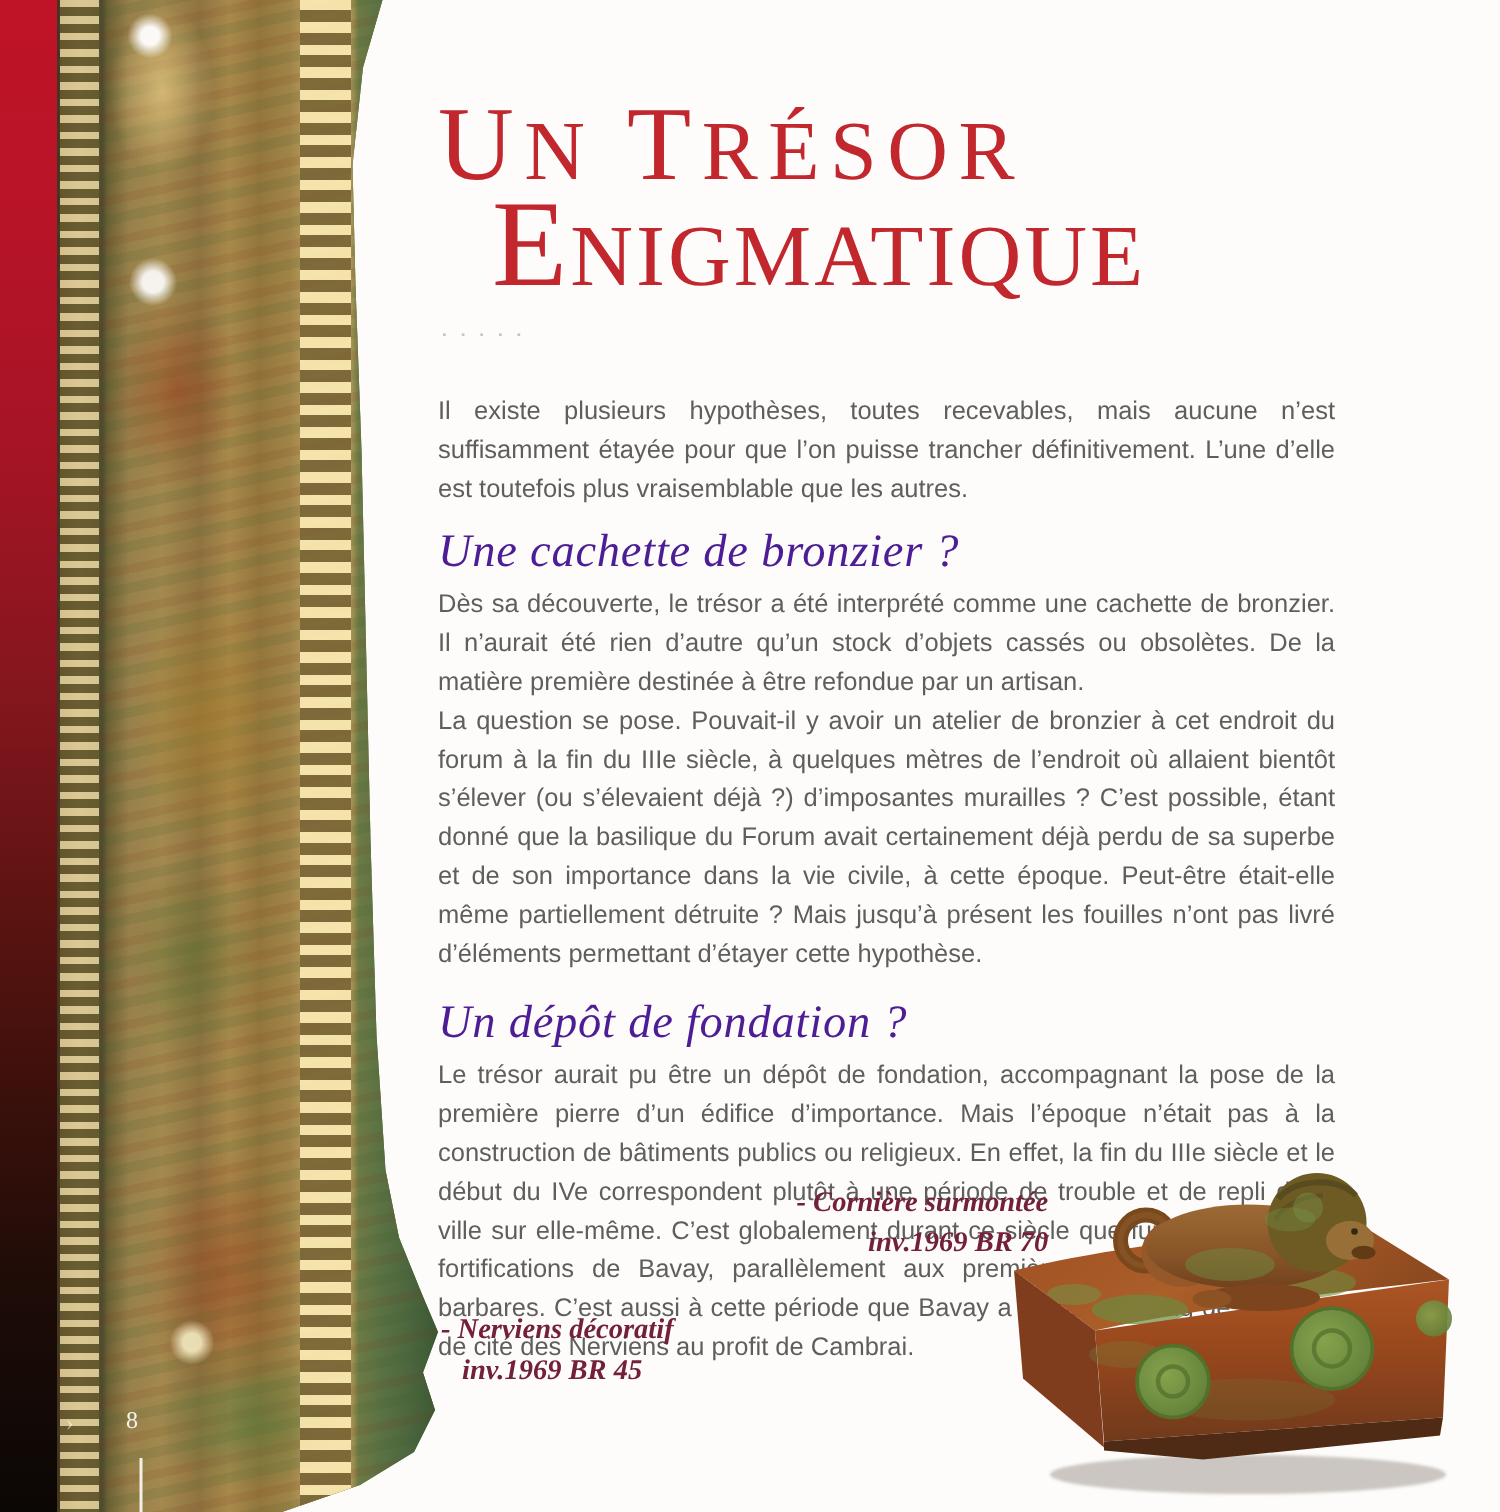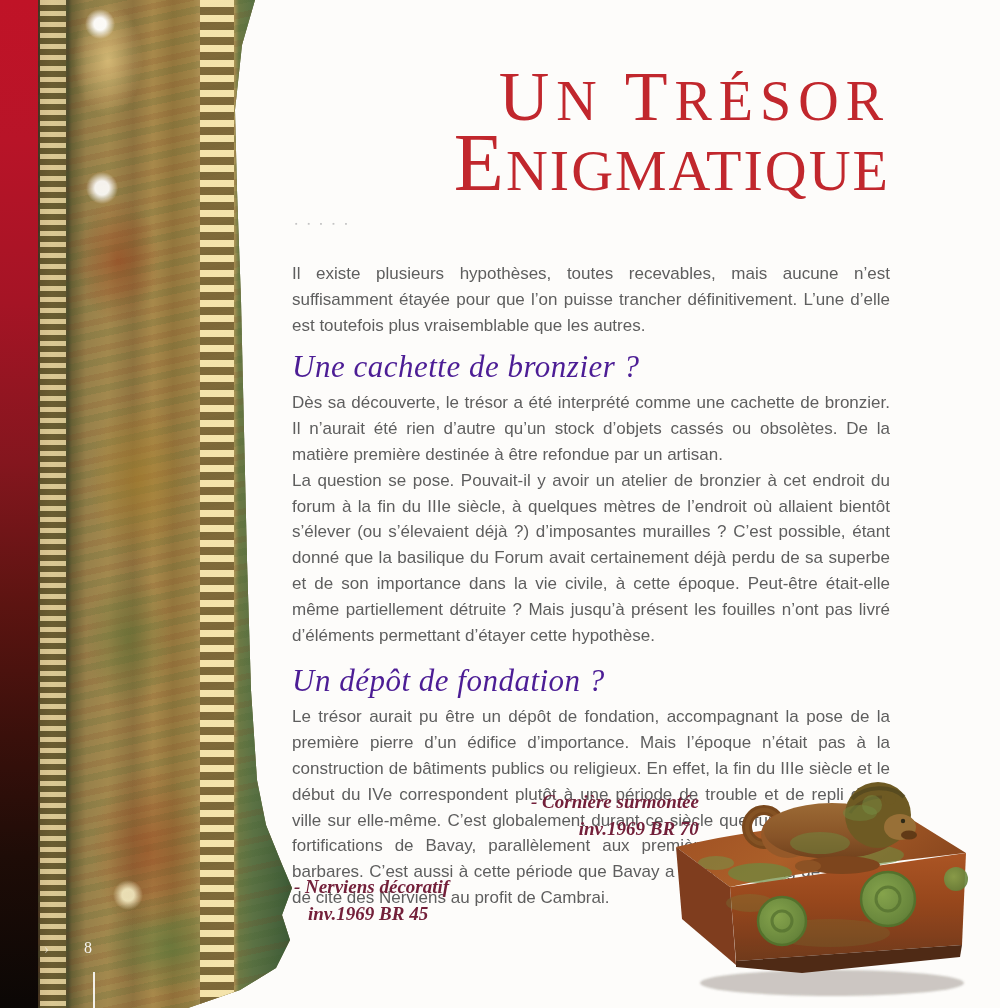--- a/index.html
+++ b/index.html
@@ -30,21 +30,21 @@
     background-position:0 0,0 0,0 0,2px 0,162px 0,0 0,0 0,0 0,0 0,0 0,0 0,0 0,0 0;
     background-repeat:no-repeat;}
 
   
   .pg-chevron{position:absolute;left:44px;top:941px;color:rgba(255,255,255,.55);font:15px "Liberation Serif",serif;}
   .pg-num{position:absolute;left:84px;top:939px;color:#f4f3ee;font:16px "Liberation Serif",serif;}
   .pg-rule{position:absolute;left:93px;top:972px;width:2px;height:36px;background:rgba(255,255,255,.88);}
 
   
   .content{position:absolute;left:292px;top:0;width:598px;}
-  .title{color:#c1272d;font-family:"Liberation Serif",serif;margin-top:62px;text-align:right;}
+  .title{color:#c1272d;font-family:"Liberation Serif",serif;margin-top:62px;}
   .tw{display:inline-block;text-transform:uppercase;}
   .title-line1{font-size:56px;letter-spacing:7px;line-height:70px;}
   .title-line1 .tw::first-letter{font-size:70px;}
   .title-line2{font-size:58px;letter-spacing:2px;line-height:74px;margin:-10px 0 0 36px;}
   .title-line2.tw{display:block;}
   .title-line2::first-letter{font-size:82px;}
   .ornament{margin:12px 0 0 3px;font-size:7px;letter-spacing:4px;color:#c3c3c3;}
   .body-p{margin:0;color:#5e5e5e;font-size:17px;line-height:25.8px;text-align:justify;}
   .intro{margin-top:34px;}
   .sec-h{margin:10px 0 5px 0;color:#4c1d95;font-family:"Liberation Serif",serif;font-style:italic;font-weight:400;font-size:31px;line-height:37px;letter-spacing:.5px;}

